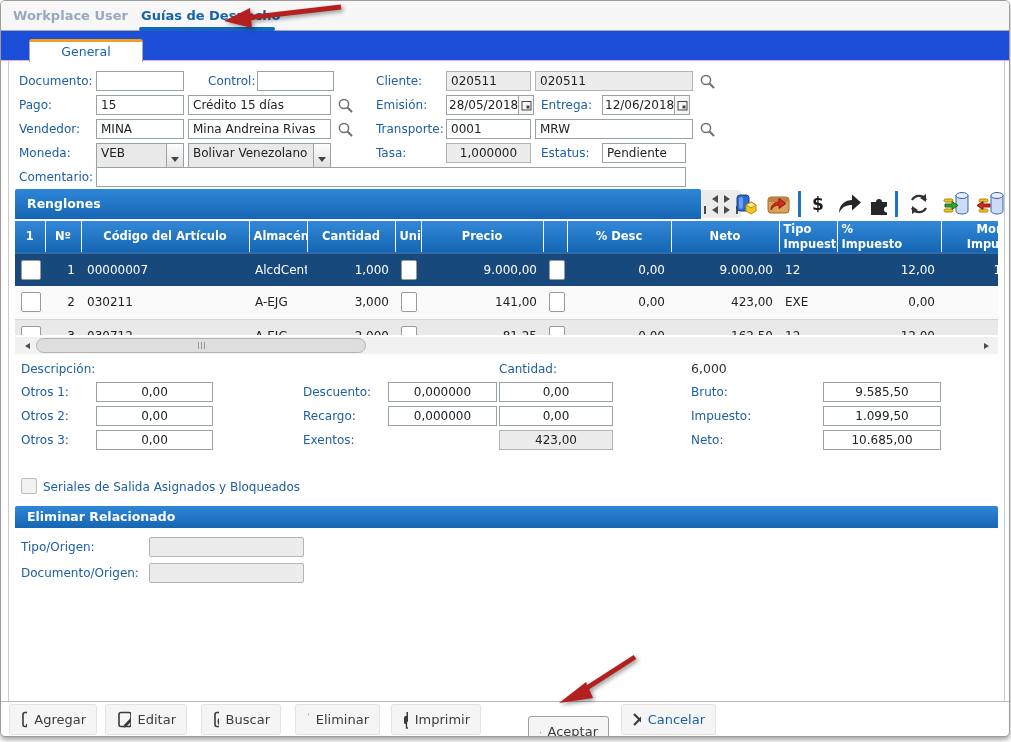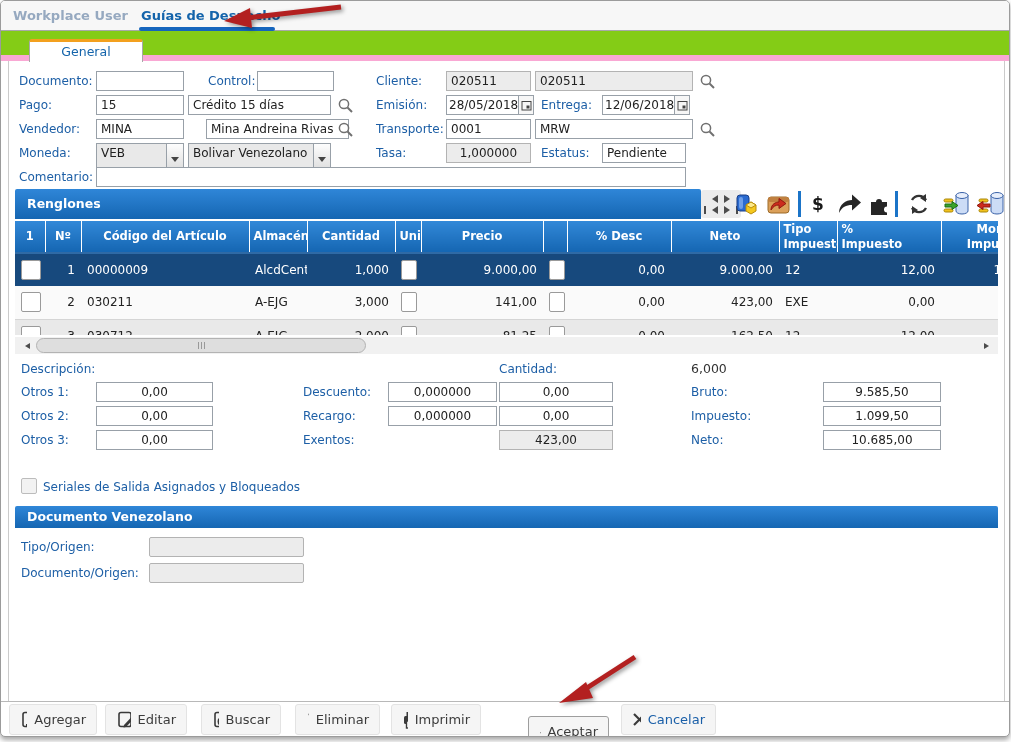--- a/index.html
+++ b/index.html
@@ -14,21 +14,21 @@
   
   .tabstrip { position:absolute; left:0; top:0; width:100%; height:30px;
     background:#f7f7f7; border-bottom:1px solid #a8a8a8; }
   .wtab { position:absolute; top:0; height:30px; line-height:30px; font-size:13px; font-weight:bold; }
   .wtab.inactive { left:12px; color:#96a9c0; }
   .wtab.active { left:140px; color:#1464ab; }
   .wtab-underline { position:absolute; left:138px; top:26px; width:136px; height:4px;
     background:#1565bd; border-radius:2px; }
   
   .subtabrow { position:absolute; left:0; top:30px; width:100%; height:30px;
-    background:#84cc16; border-bottom:6px solid #f9a8d4; }
+    background:#1d4ed8; border-bottom:1px solid #f9a8d4; }
   .gentab { position:absolute; left:28px; top:8px; width:114px; height:23px;
     background:#fff; border:1px solid #a8a8a8; border-top:3px solid #f3a01e; border-bottom:none;
     border-radius:3px 3px 0 0; text-align:center; line-height:19px;
     color:#1464ab; font-size:12.5px; z-index:3; }
   
   .side-border { position:absolute; top:60px; width:1px; height:640px; background:#cbcbcb; }
   
   .lbl { position:absolute; font-size:12px; color:#1d5fa6; height:20px; line-height:20px; white-space:nowrap; }
   .inp { position:absolute; height:20px; border:1px solid #98a0a8; background:#fff;
     font-family:inherit; font-size:12px; color:#222; padding:0 4px; }
@@ -147,21 +147,21 @@
     <div class="dbtn">
       <svg width="11" height="11">
         <rect x="1" y="1.5" width="9" height="8.5" fill="none" stroke="#444"></rect>
         <rect x="5.5" y="5.5" width="3" height="3" fill="#444"></rect>
       </svg>
     </div>
   </div>
 
   <div class="lbl" style="left:18px;top:118px;">Vendedor:</div>
   <input class="inp" style="left: 95px; top: 118px; width: 88px;" value="MINA">
-  <input class="inp" style="left: 187px; top: 118px; width: 143px; margin-left: 18px;" value="Mina Andreina Rivas">
+  <input class="inp" style="left: 187px; top: 118px; width: 143px;" value="Mina Andreina Rivas">
   <svg class="icon-abs" style="left:336px;top:120px;" width="17" height="17">
     <circle cx="7" cy="7" r="4.6" fill="#fff" stroke="#707070" stroke-width="1.5"></circle>
     <line x1="10.5" y1="10.5" x2="15" y2="15" stroke="#707070" stroke-width="2"></line>
   </svg>
   <div class="lbl" style="left:375px;top:118px;">Transporte:</div>
   <input class="inp" style="left: 445px; top: 118px; width: 85px;" value="0001">
   <input class="inp" style="left: 534px; top: 118px; width: 158px;" value="MRW">
   <svg class="icon-abs" style="left:698px;top:120px;" width="17" height="17">
     <circle cx="7" cy="7" r="4.6" fill="#fff" stroke="#707070" stroke-width="1.5"></circle>
     <line x1="10.5" y1="10.5" x2="15" y2="15" stroke="#707070" stroke-width="2"></line>
@@ -295,21 +295,21 @@
 Impuesto</th>
           <th>Monto Impuesto</th>
         </tr>
       </thead>
       <tbody>
         <tr class="selected">
           <td class="ctr">
                 <div class="cellbox"></div>
               </td>
           <td class="rt">1</td>
-          <td>00000009</td>
+          <td>00000007</td>
           <td>AlcdCentr</td>
           <td class="rt">1,000</td>
           <td class="ctr">
                 <div class="cellbox sm"></div>
               </td>
           <td class="rt">9.000,00</td>
           <td class="ctr">
                 <div class="cellbox sm"></div>
               </td>
           <td class="rt">0,00</td>
@@ -402,21 +402,21 @@
   <input class="inp rt" style="left: 95px; top: 429px; width: 117px;" value="0,00">
   <div class="lbl" style="left:302px;top:429px;">Exentos:</div>
   <input class="inp ro rt" style="left: 498px; top: 429px; width: 114px;" readonly="" value="423,00">
   <div class="lbl" style="left:690px;top:429px;">Neto:</div>
   <input class="inp rt" style="left: 822px; top: 429px; width: 118px;" value="10.685,00">
 
   <div class="chk" style="left:20px;top:477px;"></div>
   <div class="lbl" style="left:42px;top:476px;">Seriales de Salida Asignados y Bloqueados</div>
 
   <div class="bluebar" style="left:14px;top:505px;width:983px;height:22px;line-height:22px;">
-    <span>Documento Venezolano</span>
+    <span>Eliminar Relacionado</span>
   </div>
   <div class="lbl" style="left:20px;top:536px;">Tipo/Origen:</div>
   <input class="inp ro" style="left: 148px; top: 536px; width: 155px; border-radius: 2px;" readonly="" value="">
   <div class="lbl" style="left:20px;top:562px;">Documento/Origen:</div>
   <input class="inp ro" style="left: 148px; top: 562px; width: 155px; border-radius: 2px;" readonly="" value="">
 
   <div class="footline"></div>
 
   <div class="fbtn" style="left:8px;width:88px;">
     <svg width="18" height="18">

